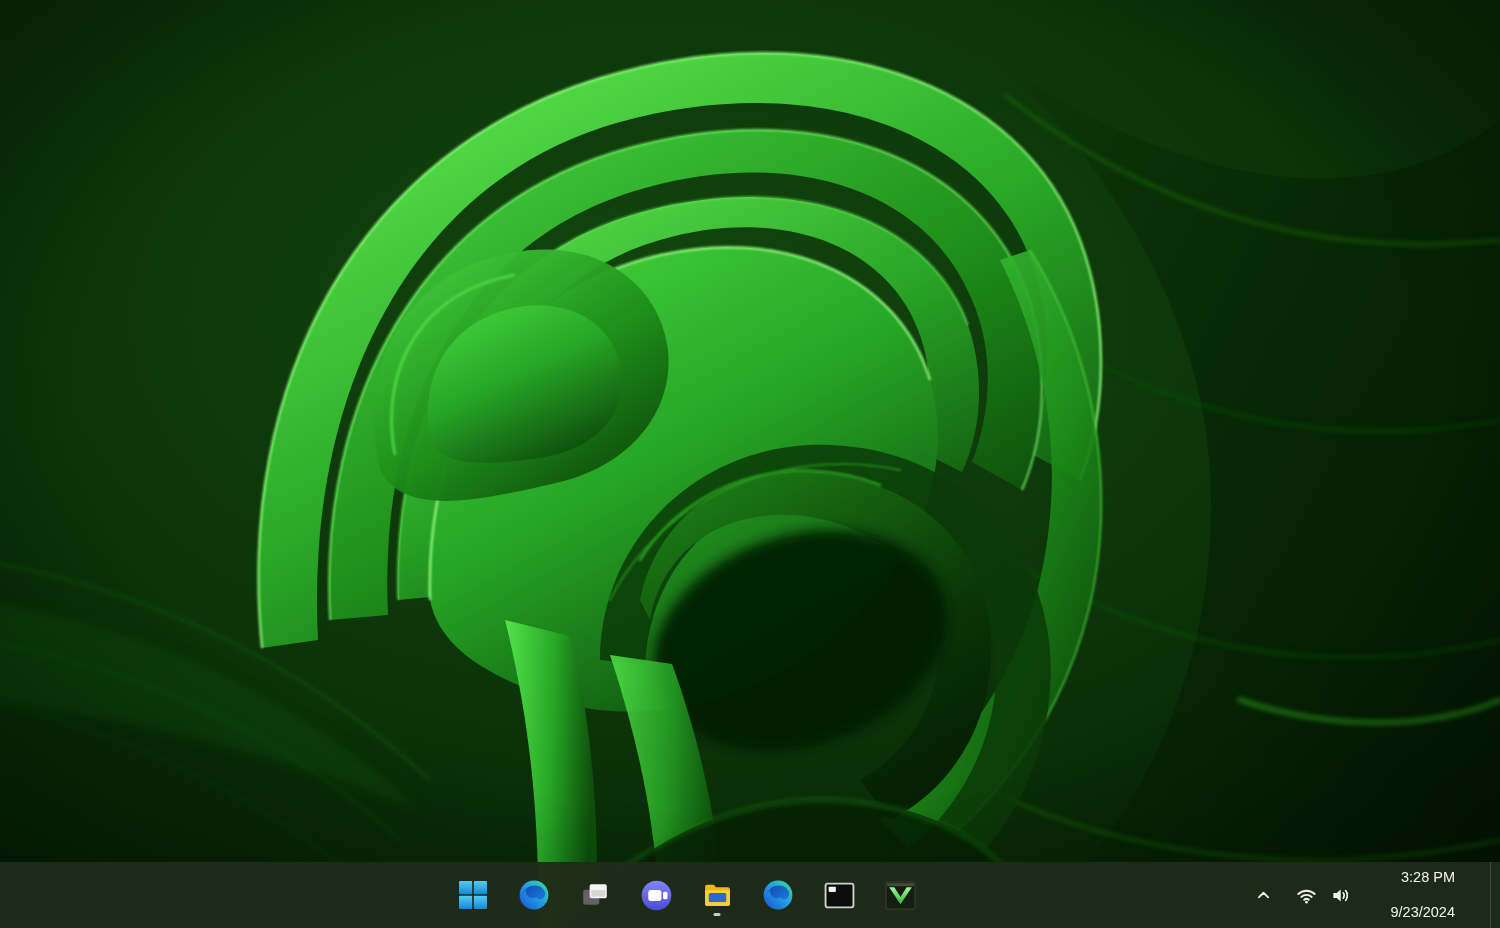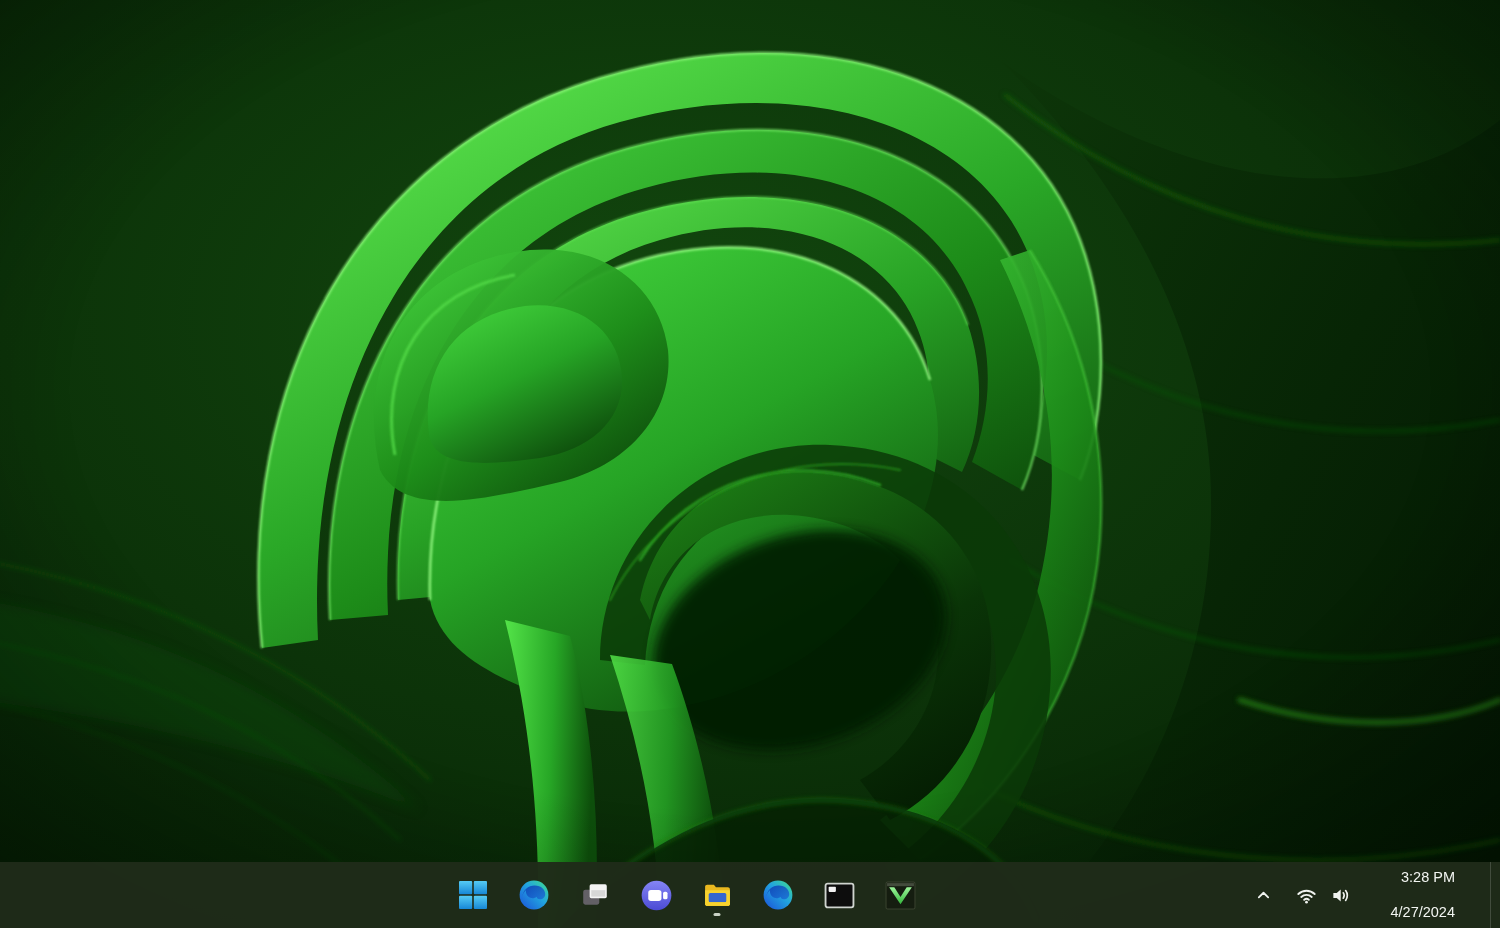--- a/index.html
+++ b/index.html
@@ -287,20 +287,20 @@
           <path d="M3.2 7.6 L3.2 12.4 L6.4 12.4 L10.2 15.8 L10.2 4.2 L6.4 7.6 Z" fill="#f0f3ef"></path>
           <g fill="none" stroke="#f0f3ef" stroke-width="1.6" stroke-linecap="round">
             <path d="M12.6 7.4 C13.8 8.8 13.8 11.2 12.6 12.6"></path>
             <path d="M14.9 5.3 C17 7.9 17 12.1 14.9 14.7"></path>
           </g>
         </svg>
       </button>
 
       <button class="tray-btn btn-clock">
         <div class="clock-time">3:28 PM</div>
-        <div class="clock-date">4/27/2024</div>
+        <div class="clock-date">9/23/2024</div>
       </button>
 
       <div class="show-desktop" title="Show desktop"></div>
     </div>
 
   </div>
 </div>
 
 </body></html>

